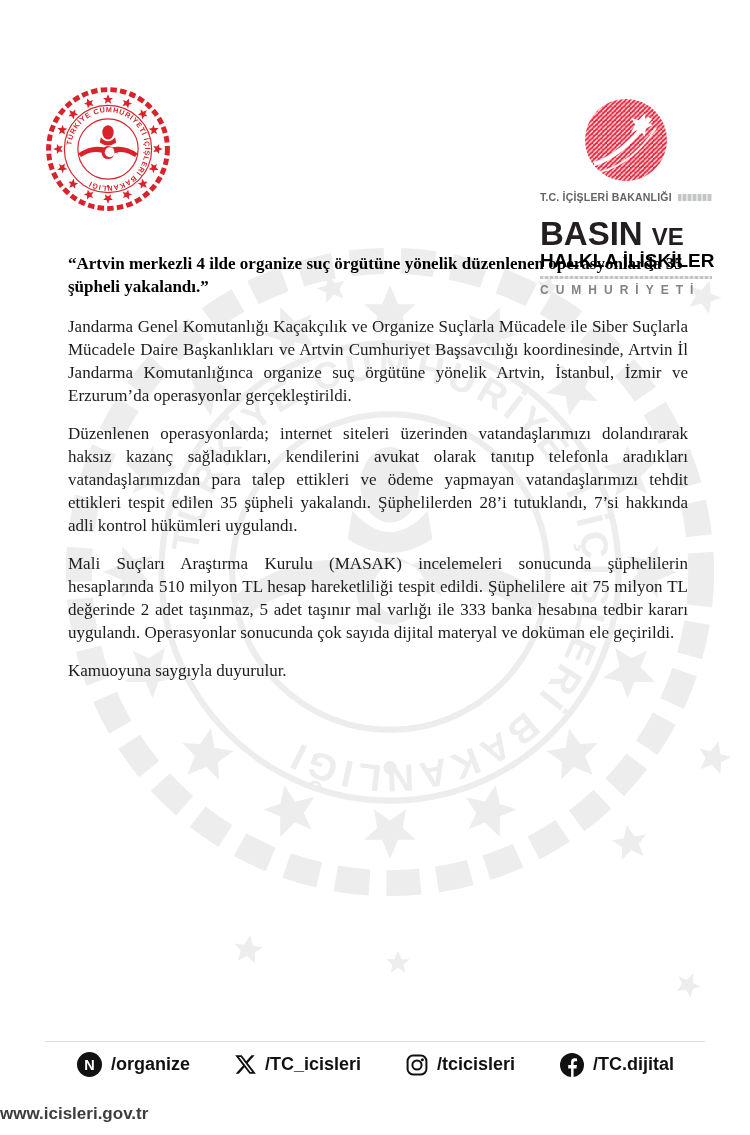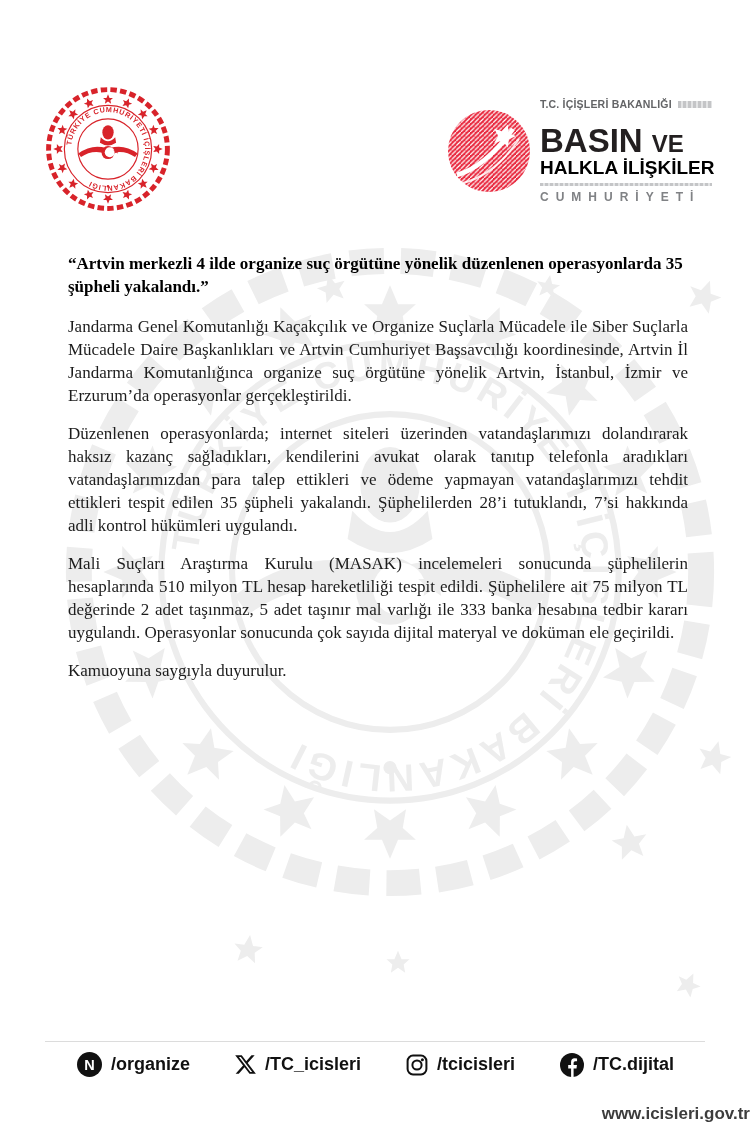--- a/index.html
+++ b/index.html
@@ -4,21 +4,21 @@
 <style>
   html,body{margin:0;padding:0;}
   body{
     width:750px;height:1135px;position:relative;background:#ffffff;
     font-family:"Liberation Sans",sans-serif;overflow:hidden;
   }
   
   .watermark{position:absolute;left:0;top:0;z-index:0;pointer-events:none;}
   
   .emblem-left{position:absolute;left:45px;top:86px;width:126px;height:126px;z-index:1;}
-  .press-logo{position:absolute;top:98px;right:38px;display:flex;align-items:center;gap:9px;z-index:1;}
+  .press-logo{position:absolute;top:98px;right:38px;display:flex;align-items:center;gap:9px;z-index:1;flex-direction:column;}
   .press-logo-text{width:172px;}
   .tc-row{display:flex;align-items:center;gap:6px;}
   .tc-label{font-size:10.5px;font-weight:bold;color:#636466;letter-spacing:.2px;white-space:nowrap;}
   .gray-bar{flex:1;height:7px;background:repeating-linear-gradient(90deg,#c4c5c7 0 3px,#e3e4e5 3px 5px);}
   .basin-row{font-size:33px;font-weight:800;color:#231f20;letter-spacing:0;line-height:1;margin-top:14px;white-space:nowrap;}
   .ve{font-size:24px;font-weight:800;}
   .halkla-row{font-size:19px;font-weight:800;color:#000000;line-height:1.15;white-space:nowrap;}
   .thin-bar{height:3px;background:repeating-linear-gradient(90deg,#c4c5c7 0 3px,#e3e4e5 3px 5px);margin:4px 0 4px;}
   .musavirlik{font-size:12px;color:#808285;letter-spacing:7px;font-weight:600;white-space:nowrap;}
   
@@ -26,21 +26,21 @@
     position:absolute;left:68px;width:620px;top:252px;z-index:1;
     font-family:"Liberation Serif",serif;font-size:17px;line-height:23px;color:#1c1c1c;
   }
   .headline{font-weight:bold;color:#000;margin:0 0 17px;}
   .body-par{margin:0 0 15px;text-align:justify;}
   
   .divider{position:absolute;left:45px;right:45px;top:1041px;height:1px;background:#dcdcdc;z-index:1;}
   .social-row{position:absolute;top:1051px;left:0;right:0;display:flex;justify-content:center;gap:44px;align-items:center;z-index:1;}
   .social-item{display:flex;align-items:center;gap:8px;font-size:18px;font-weight:600;color:#111;cursor:pointer;}
   .social-item svg{display:block;}
-  .website{position:absolute;top:1104px;left:0;right:0;text-align:right;font-size:17px;color:#3d3d3d;font-weight:600;z-index:1;cursor:pointer;}
+  .website{position:absolute;top:1104px;left:0;right:0;text-align:left;font-size:17px;color:#3d3d3d;font-weight:600;z-index:1;cursor:pointer;}
 </style>
 </head>
 <body>
 
 <svg width="0" height="0" style="position:absolute" aria-hidden="true">
   <defs>
     <path id="st" fill="currentColor" d="M0,-5.8 L1.7,-1.8 L5.5,-1.8 L2.7,0.7 L3.4,4.7 L0,2.3 L-3.4,4.7 L-2.7,0.7 L-5.5,-1.8 L-1.7,-1.8 Z"></path>
     <symbol id="tcemblem" viewBox="0 0 140 140" overflow="visible">
       <circle cx="70" cy="70" r="66" fill="none" stroke="currentColor" stroke-width="5.5" stroke-dasharray="7.2 3.6"></circle>
       <g>

